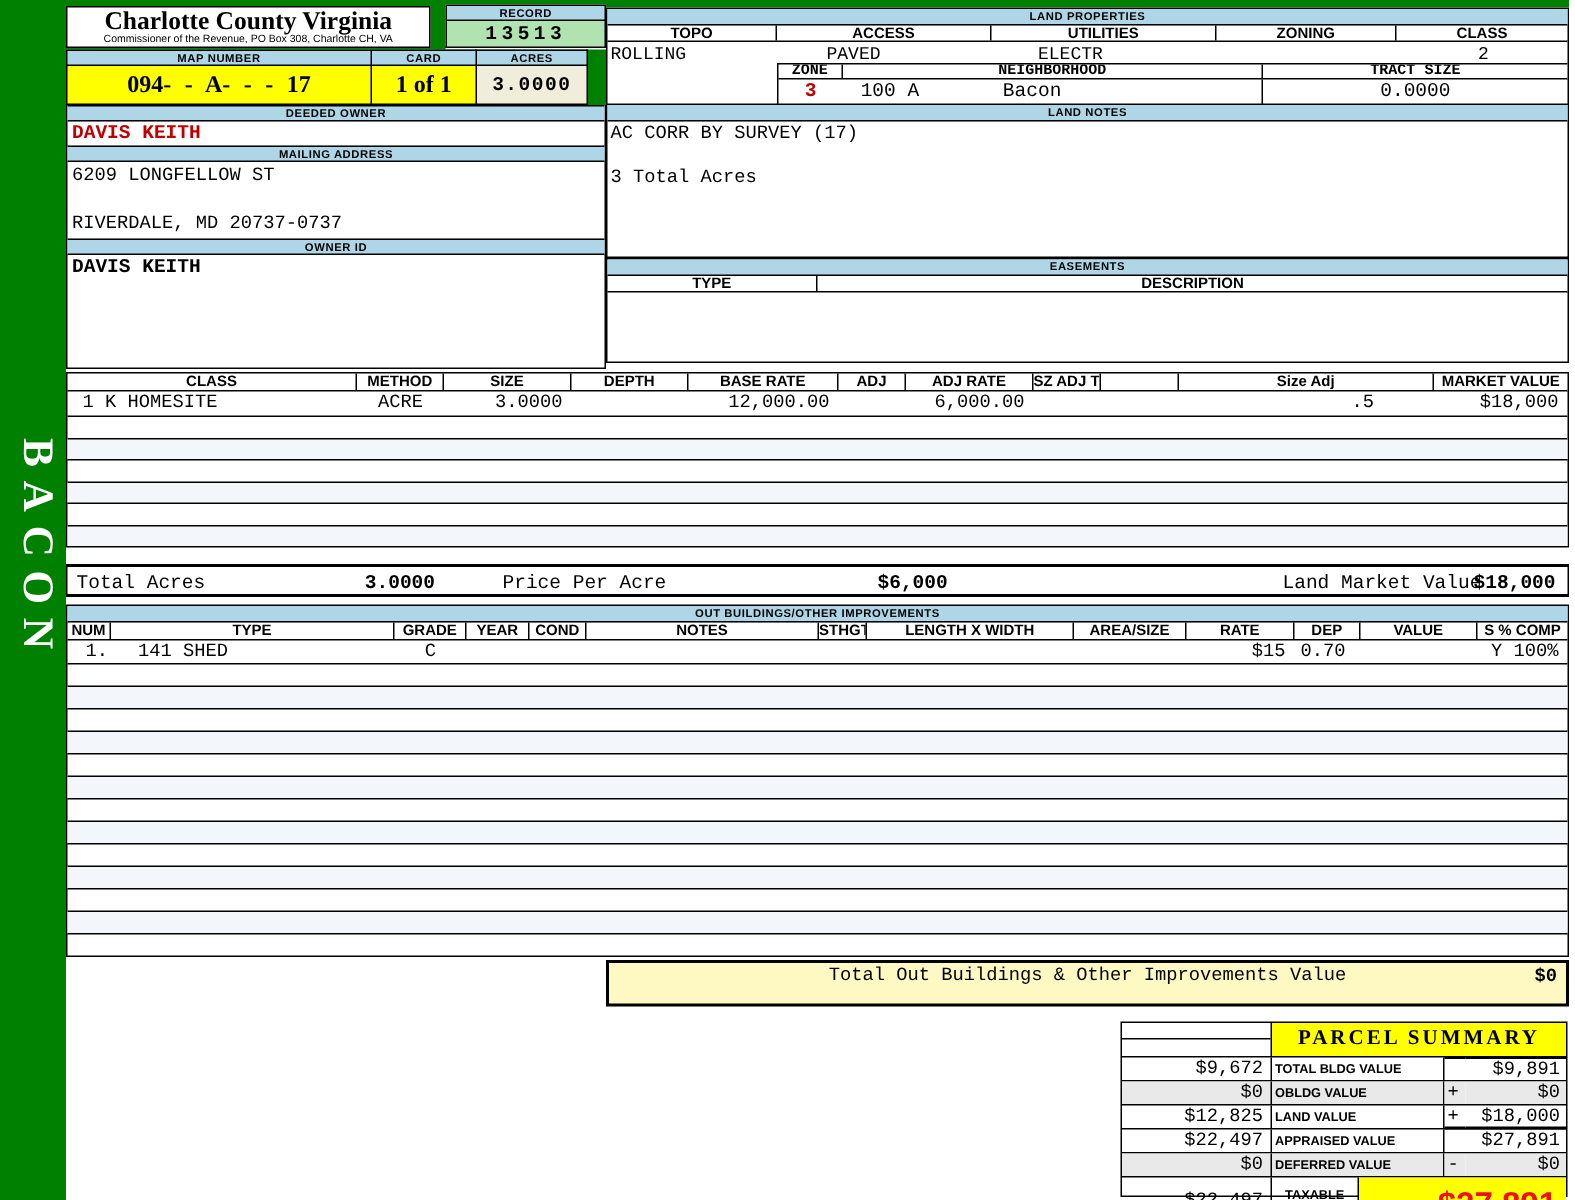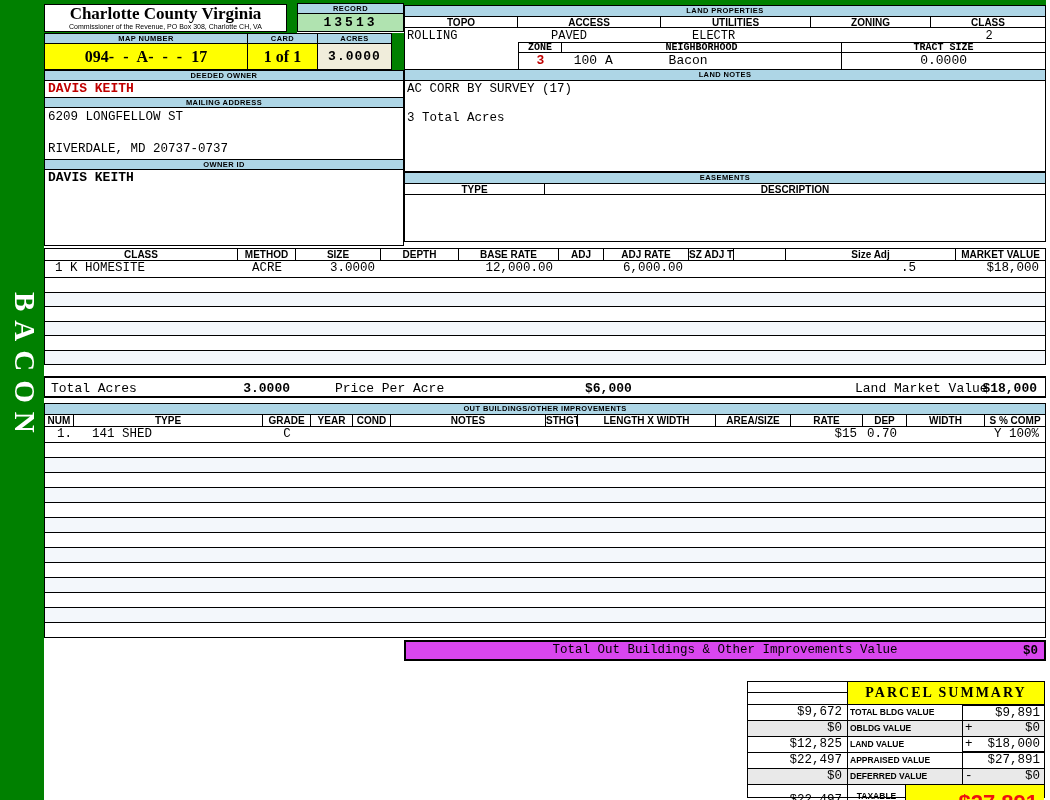--- a/index.html
+++ b/index.html
@@ -93,21 +93,21 @@
     border-top:2px solid #000; border-bottom:2px solid #000; border-left:1px solid #000; border-right:1px solid #000;
     font-size:13px; line-height:19px; position:absolute; }
   #land-totals span { position:absolute; top:1px; white-space:nowrap; }
 
   
   #outb { left:44px; top:403px; width:1002px; background:#fff; border:1px solid #000; }
   #ob-hdr { height:12px; border-bottom:1px solid #000; }
   #ob-hdr > div { border-right:1px solid #000; line-height:11px; }
   #ob-hdr > div:last-child { border-right:none; }
   #ob-row1 { height:15px; font-size:12.5px; line-height:14px; }
-  #outb-total { left:404px; top:640px; width:642px; height:21px; background:#d946ef;
+  #outb-total { left:404px; top:640px; width:642px; height:31px; background:#fef9c3;
     border:2px solid #000; font-size:12.5px; line-height:17px; text-align:center; position:absolute; }
   #outb-total-val { position:absolute; right:6px; top:1px; font-weight:bold; }
 
   
   #parcel-summary { left:747px; top:681px; width:298px; height:117px; background:#fff; border:1px solid #000; font-size:12.5px; }
   .ps-row { display:flex; border-top:1px solid #000; height:16px; line-height:15px; }
   .ps-prior { width:100px; text-align:right; padding-right:5px; border-right:1px solid #000;
     font-family:"Liberation Mono","DejaVu Sans Mono",monospace; }
   .ps-label { width:115px; font-size:8.5px; font-weight:bold; padding:3px 0 0 2px; border-right:1px solid #000; line-height:9px; }
   .ps-sign { width:14px; font-family:"Liberation Mono","DejaVu Sans Mono",monospace; padding-left:2px; }
@@ -277,21 +277,21 @@
       <div class="colhdr" style="width:189px">TYPE</div>
       <div class="colhdr" style="width:48px">GRADE</div>
       <div class="colhdr" style="width:42px">YEAR</div>
       <div class="colhdr" style="width:38px">COND</div>
       <div class="colhdr" style="width:155px">NOTES</div>
       <div class="colhdr" style="width:32px">STHGT</div>
       <div class="colhdr" style="width:138px">LENGTH X WIDTH</div>
       <div class="colhdr" style="width:75px">AREA/SIZE</div>
       <div class="colhdr" style="width:72px">RATE</div>
       <div class="colhdr" style="width:44px">DEP</div>
-      <div class="colhdr" style="width:78px">WIDTH</div>
+      <div class="colhdr" style="width:78px">VALUE</div>
       <div class="colhdr" style="flex:1">S % COMP</div>
     </div>
     <div class="trow mono" id="ob-row1">
       <div style="width:29px;text-align:right;padding-right:2px">1.</div>
       <div style="width:189px;padding-left:18px">141 SHED</div>
       <div style="width:48px;text-align:center">C</div>
       <div style="width:42px"></div>
       <div style="width:38px"></div>
       <div style="width:155px"></div>
       <div style="width:32px"></div>

